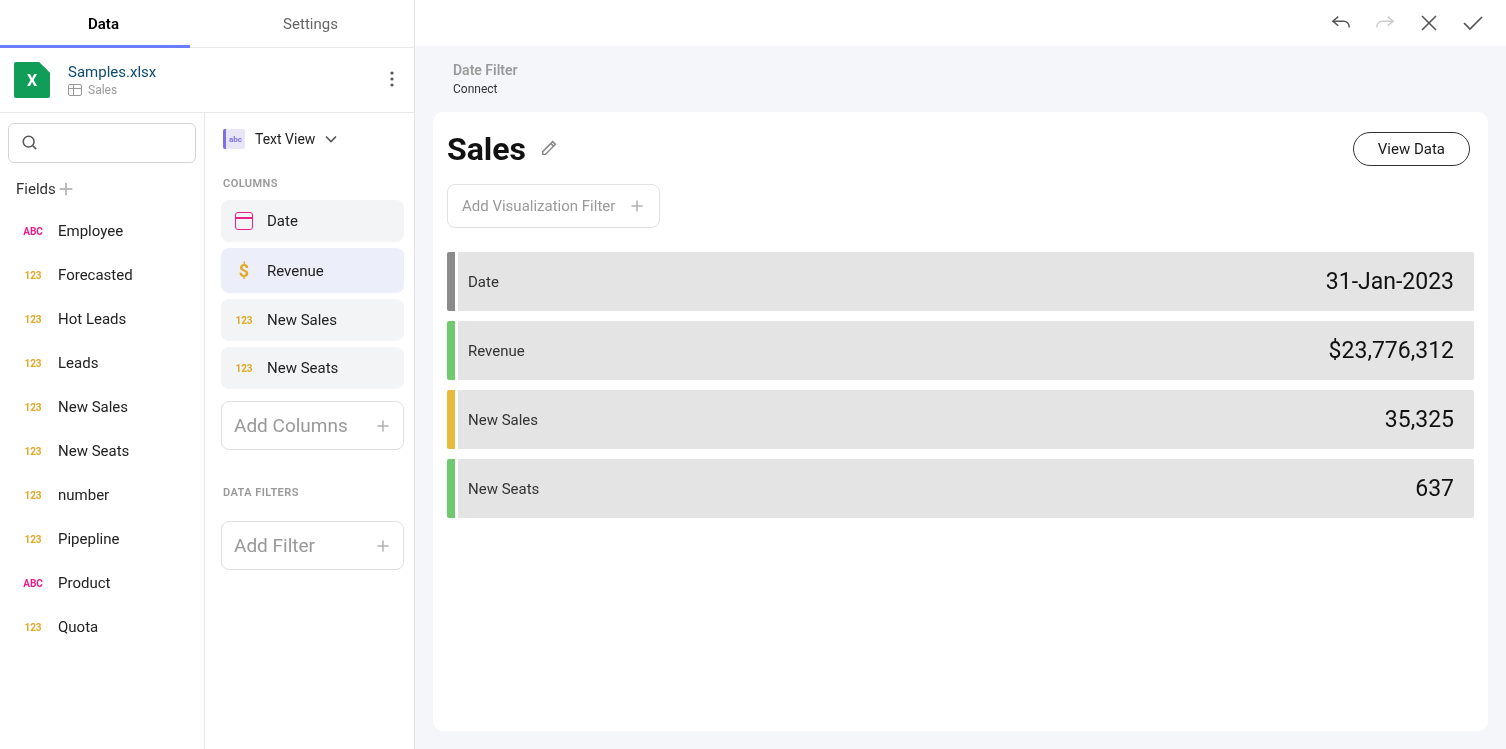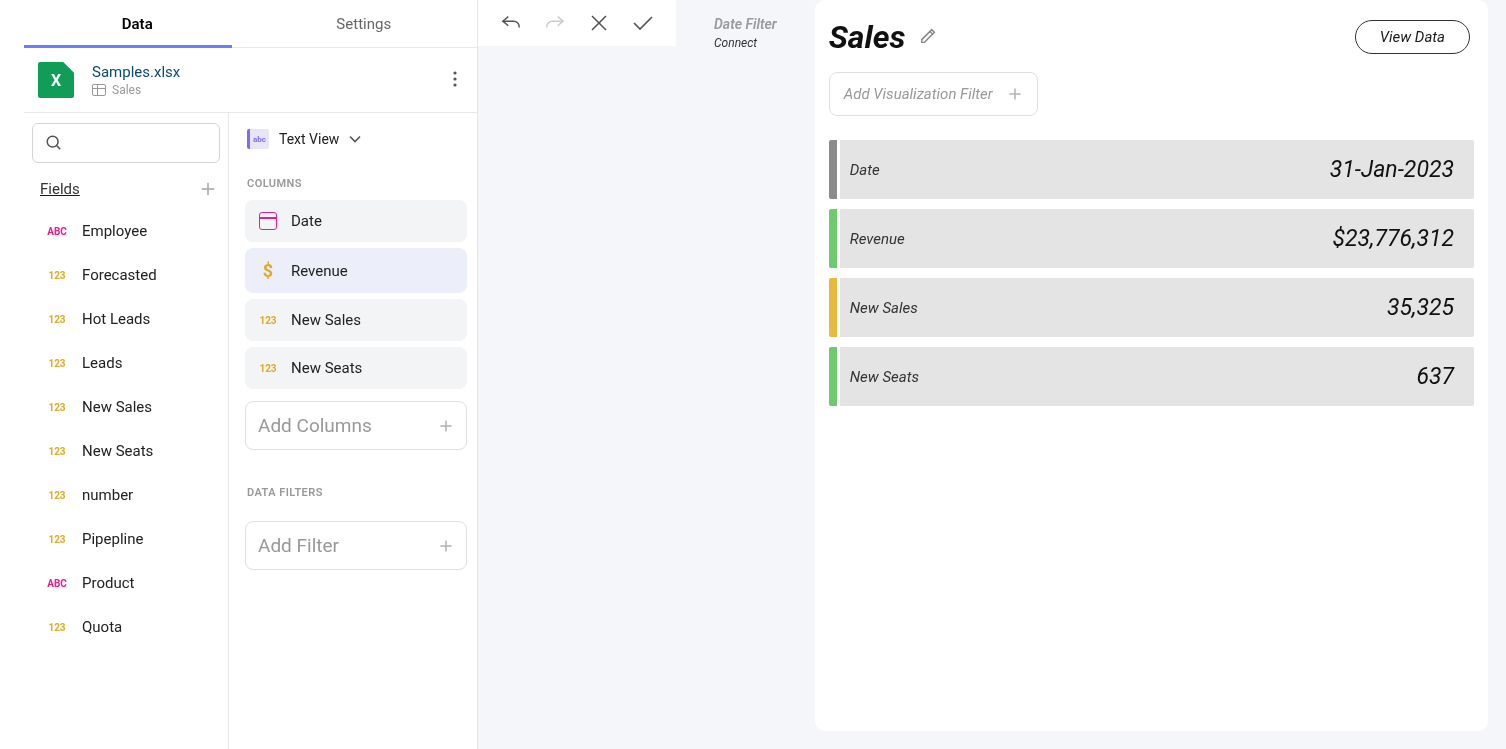--- a/index.html
+++ b/index.html
@@ -9,27 +9,26 @@
       color: #1a1a1a;
       width: 1506px;
       height: 749px;
       overflow: hidden;
       background: #fff;
       display: flex;
     }
 
     
     .left-panel {
-      width: 478px;
+      width: 415px;
       flex-shrink: 0;
       border-right: 1px solid #e5e5e5;
       display: flex;
       flex-direction: column;
       height: 100%;
-      padding-left: 24px;
     }
 
     
     .tabs {
       display: flex;
       height: 48px;
       border-bottom: 1px solid #e8e8e8;
       position: relative;
     }
     .tab {
@@ -134,23 +133,22 @@
       border: 1px solid #d5d5d5;
       border-radius: 6px;
       height: 40px;
       display: flex;
       align-items: center;
       padding: 0 12px;
     }
     .fields-header {
       display: flex;
       align-items: center;
-      justify-content: space-between;
+      justify-content: flex-start;
       padding: 6px 10px 6px 16px;
-      text-decoration: underline;
     }
     .fields-header span {
       font-size: 15px;
       color: #333;
     }
     .plus-btn {
       width: 20px;
       height: 20px;
       display: flex;
       align-items: center;
@@ -257,24 +255,23 @@
       font-size: 19px;
       cursor: pointer;
       margin-top: 12px;
       background:#fff;
     }
 
     
     .right-panel {
       flex: 1;
       display: flex;
-      flex-direction: row;
+      flex-direction: column;
       background: #f5f6fa;
       min-width: 0;
-      font-style: italic;
     }
     .top-bar {
       height: 46px;
       background: #fff;
       display: flex;
       justify-content: flex-end;
       align-items: center;
       gap: 22px;
       padding: 0 22px;
     }

